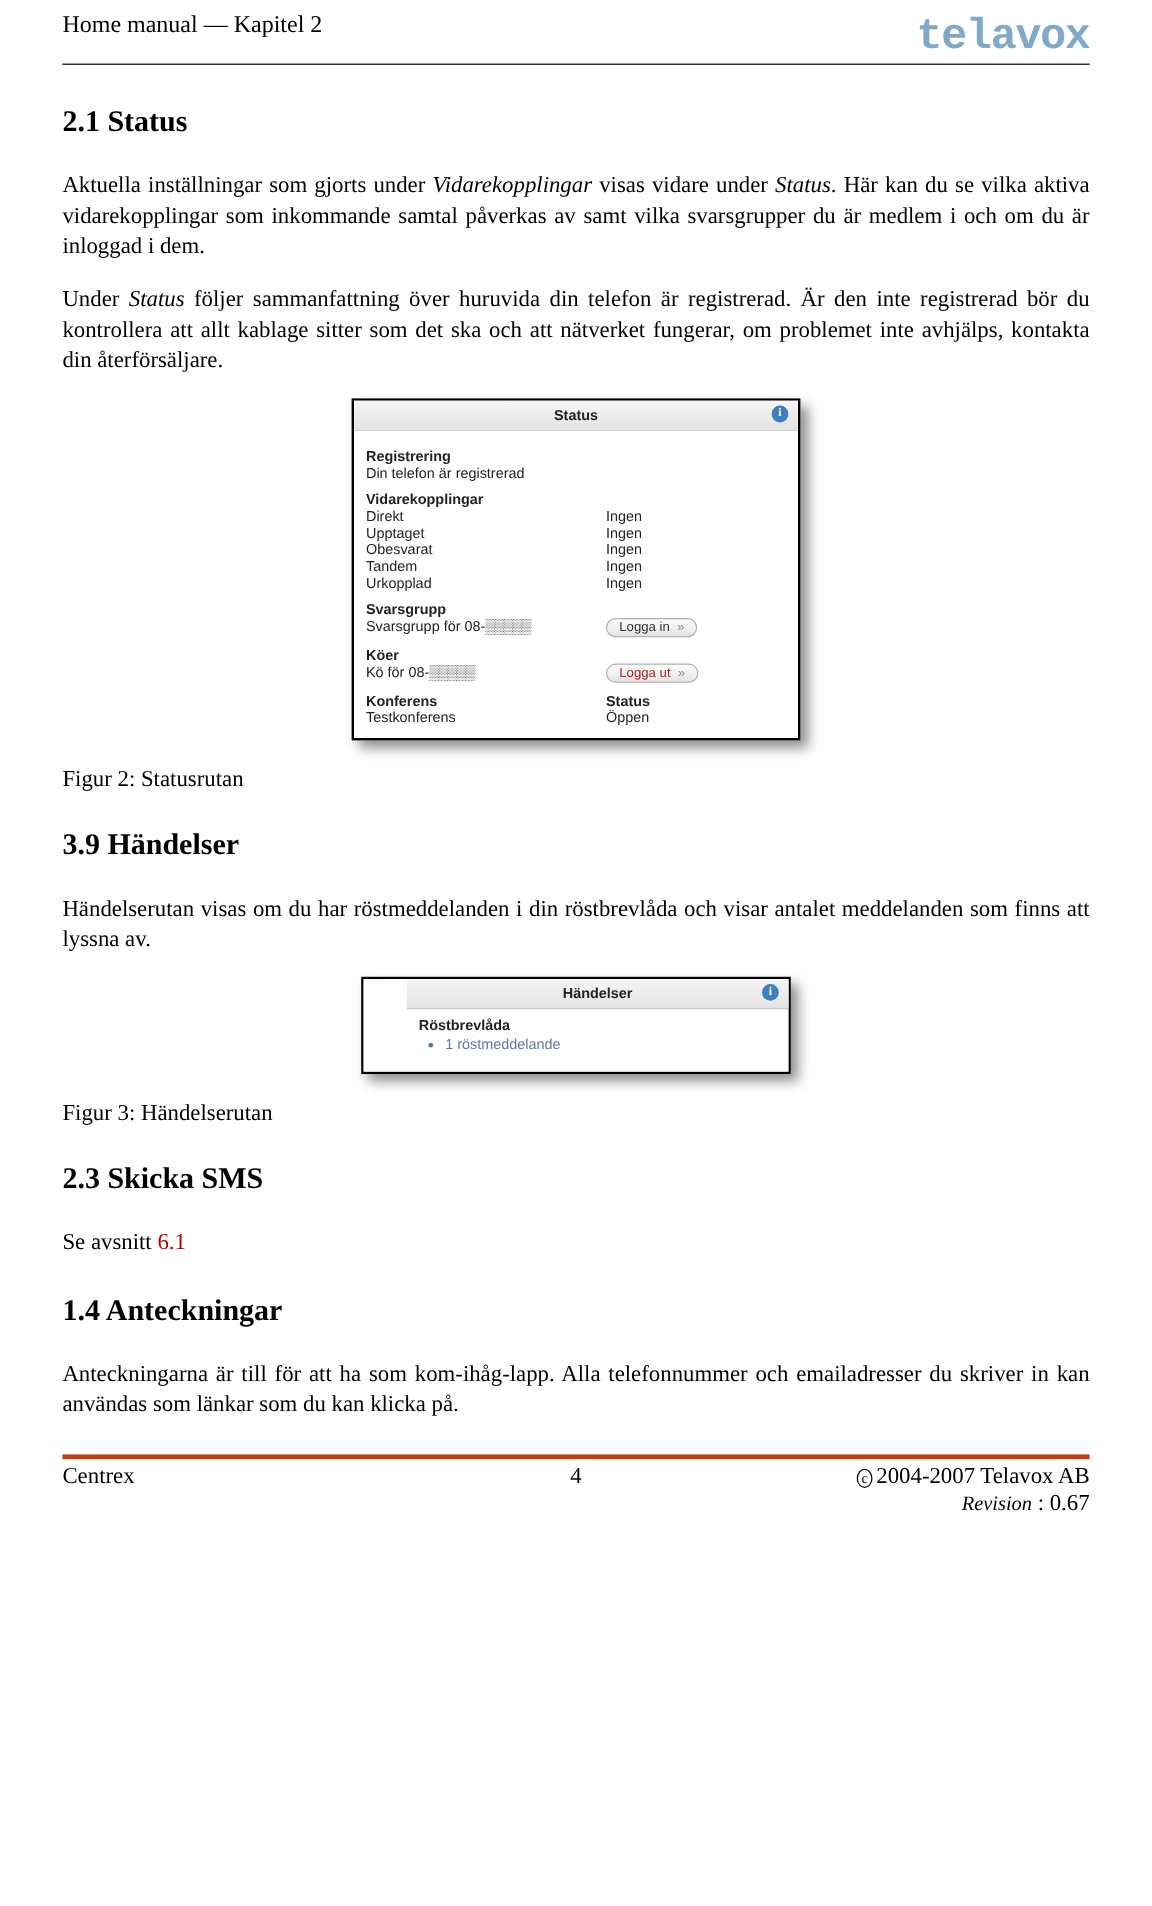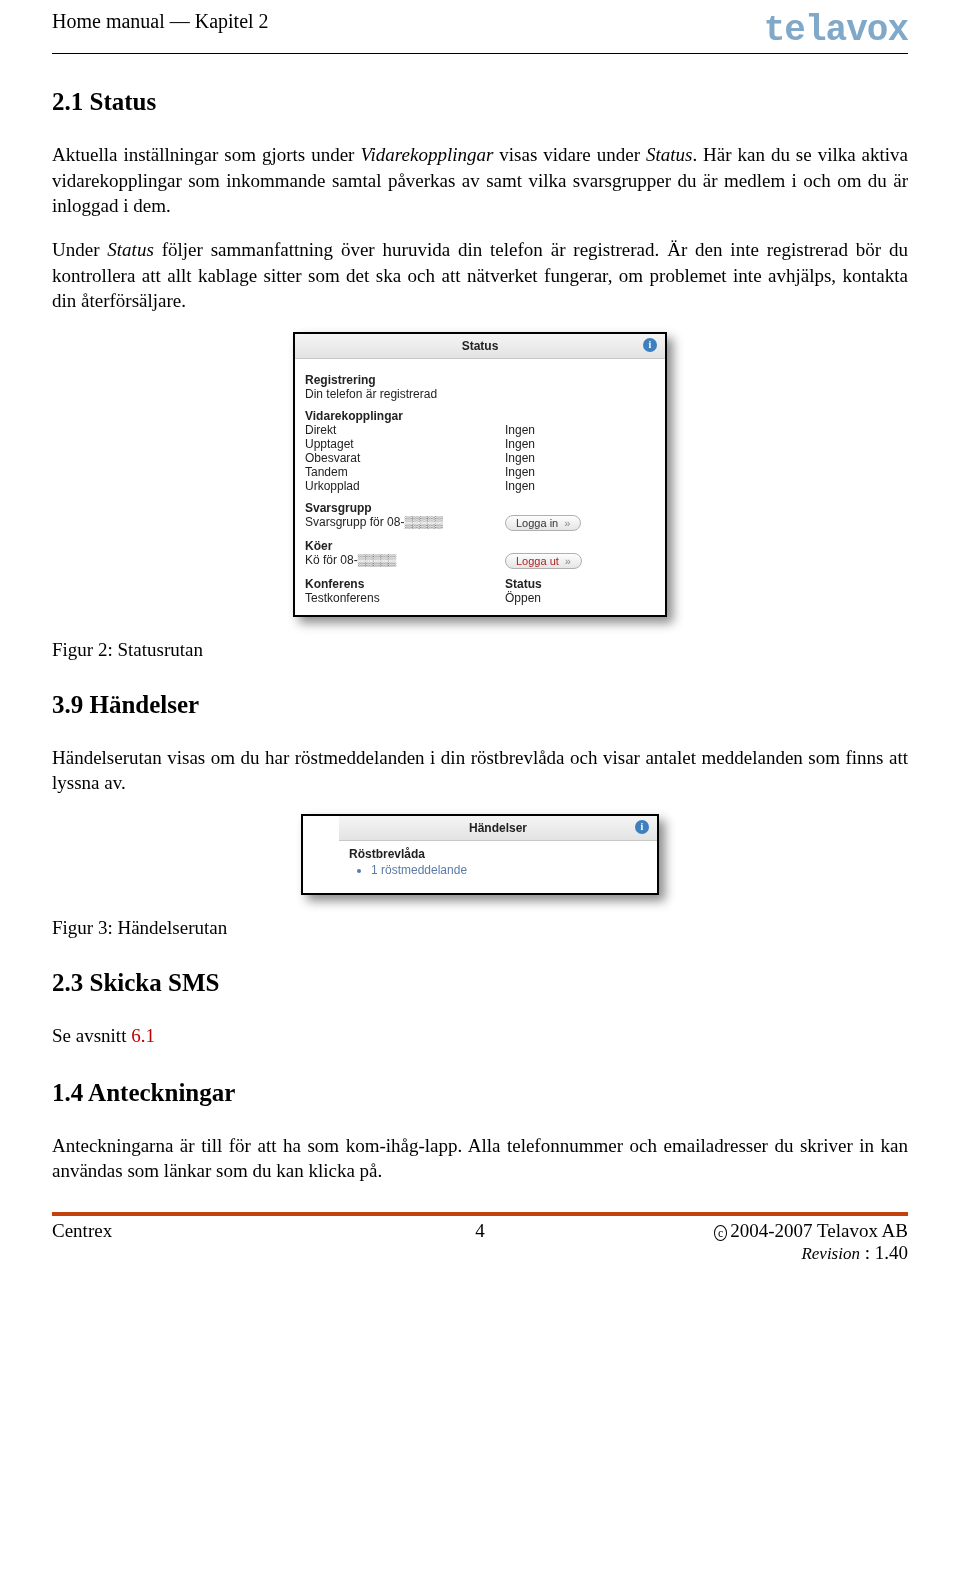--- a/index.html
+++ b/index.html
@@ -235,18 +235,18 @@
 
   <h2 class="section">1.4   Anteckningar</h2>
   <p class="body-text">Anteckningarna är till för att ha som kom-ihåg-lapp. Alla telefonnummer och emailadresser du skriver in kan användas som länkar som du kan klicka på.</p>
 
   <div class="footer-wrap">
     <div class="footer">
       <div>Centrex</div>
       <div class="center">4</div>
       <div class="right">
         <div><span class="copy">c</span><span>2004-2007 Telavox AB</span></div>
-        <div><span class="rev">Revision</span><span> : 1.40</span></div>
+        <div><span class="rev">Revision</span><span> : 0.67</span></div>
       </div>
     </div>
   </div>
 
 </div>
 
 </body></html>

